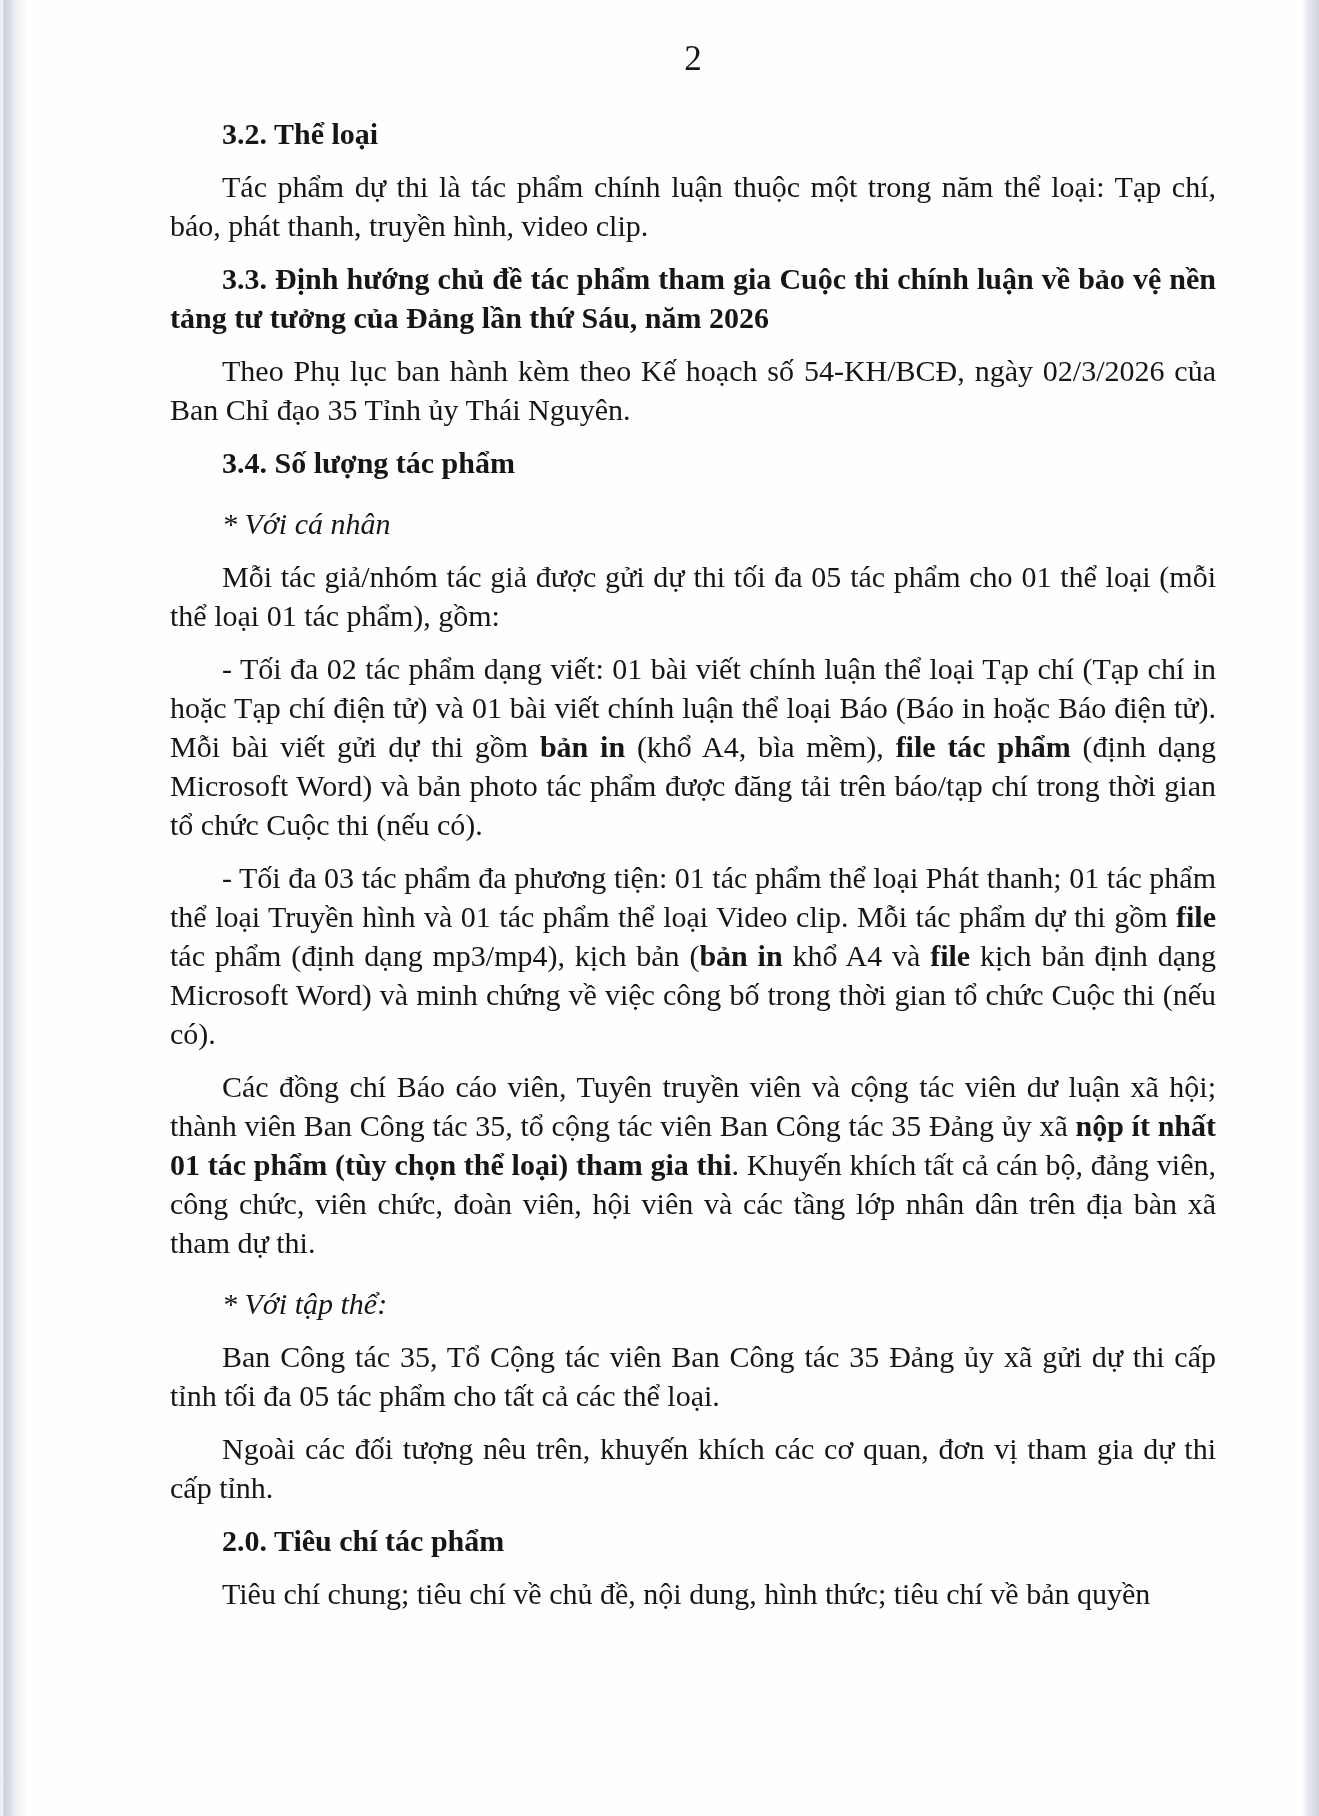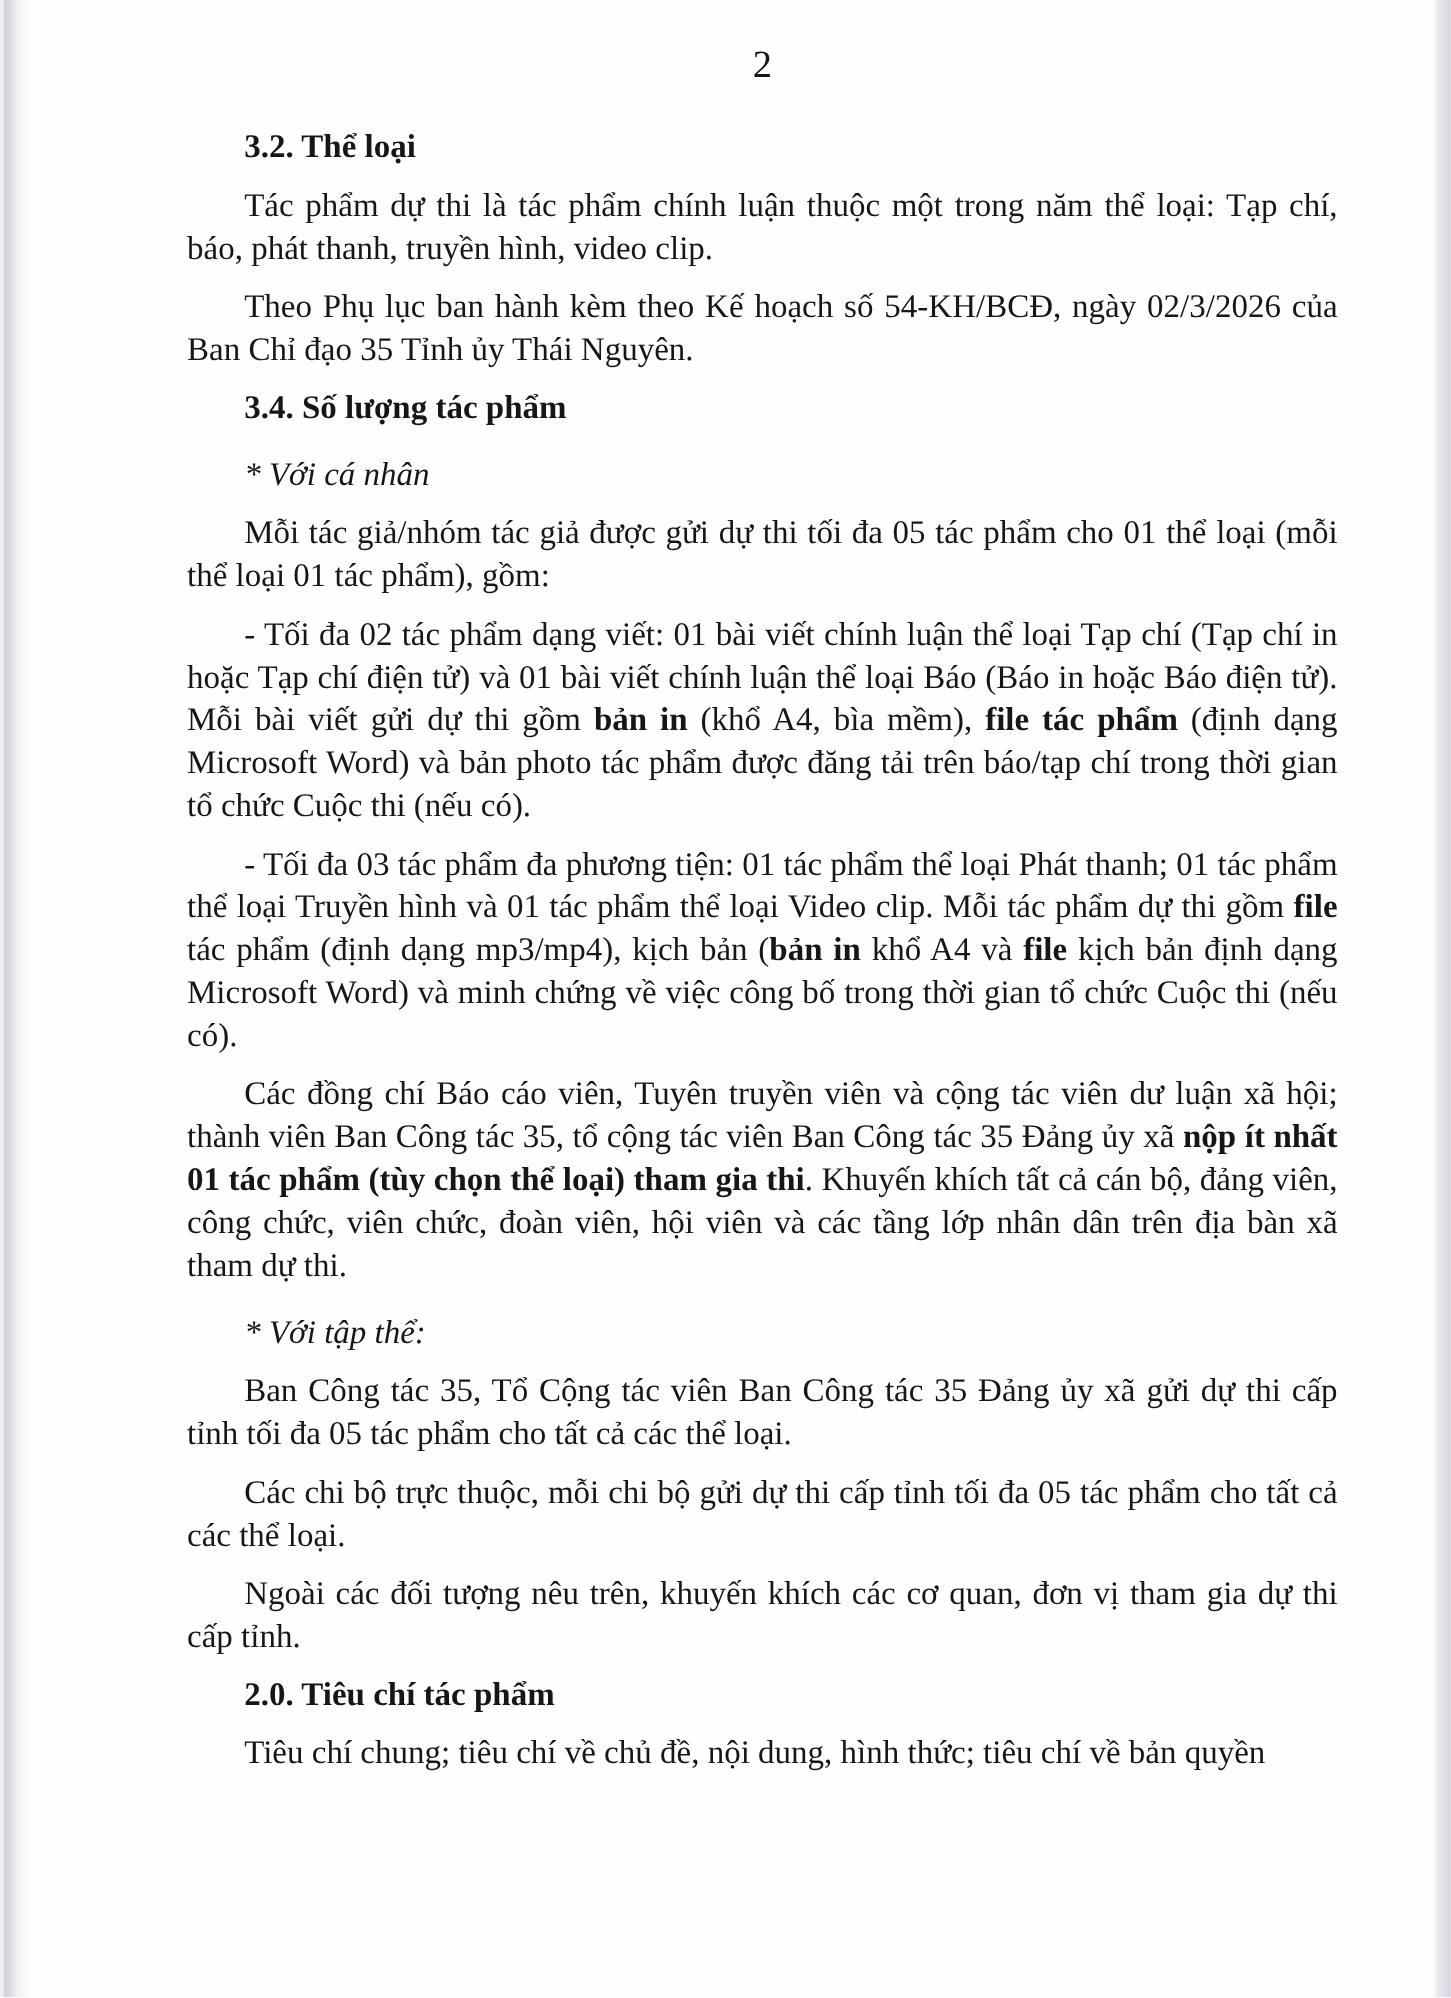--- a/index.html
+++ b/index.html
@@ -60,27 +60,27 @@
 </head>
 <body>
 
 <div class="page">
   <div class="edge-left"></div>
   <div class="edge-right"></div>
   <div class="page-number">2</div>
   <div class="content" id="doc-blocks">
       <p class="block heading"><span class="b">3.2. Thể loại</span></p>
       <p class="block paragraph"><span>Tác phẩm dự thi là tác phẩm chính luận thuộc một trong năm thể loại: Tạp chí, báo, phát thanh, truyền hình, video clip.</span></p>
+      <p class="block heading"><span class="b">3.3. Định hướng chủ đề tác phẩm tham gia Cuộc thi chính luận về bảo vệ nền tảng tư tưởng của Đảng lần thứ Sáu, năm 2026</span></p>
       <p class="block paragraph"><span>Theo Phụ lục ban hành kèm theo Kế hoạch số 54-KH/BCĐ, ngày 02/3/2026 của Ban Chỉ đạo 35 Tỉnh ủy Thái Nguyên.</span></p>
       <p class="block heading"><span class="b">3.4. Số lượng tác phẩm</span></p>
       <p class="block note"><span class="i">* Với cá nhân</span></p>
       <p class="block paragraph"><span>Mỗi tác giả/nhóm tác giả được gửi dự thi tối đa 05 tác phẩm cho 01 thể loại (mỗi thể loại 01 tác phẩm), gồm:</span></p>
       <p class="block paragraph"><span>- Tối đa 02 tác phẩm dạng viết: 01 bài viết chính luận thể loại Tạp chí (Tạp chí in hoặc Tạp chí điện tử) và 01 bài viết chính luận thể loại Báo (Báo in hoặc Báo điện tử). Mỗi bài viết gửi dự thi gồm </span><span class="b">bản in</span><span> (khổ A4, bìa mềm), </span><span class="b">file tác phẩm</span><span> (định dạng Microsoft Word) và bản photo tác phẩm được đăng tải trên báo/tạp chí trong thời gian tổ chức Cuộc thi (nếu có).</span></p>
       <p class="block paragraph"><span>- Tối đa 03 tác phẩm đa phương tiện: 01 tác phẩm thể loại Phát thanh; 01 tác phẩm thể loại Truyền hình và 01 tác phẩm thể loại Video clip. Mỗi tác phẩm dự thi gồm </span><span class="b">file</span><span> tác phẩm (định dạng mp3/mp4), kịch bản (</span><span class="b">bản in</span><span> khổ A4 và </span><span class="b">file</span><span> kịch bản định dạng Microsoft Word) và minh chứng về việc công bố trong thời gian tổ chức Cuộc thi (nếu có).</span></p>
       <p class="block paragraph"><span>Các đồng chí Báo cáo viên, Tuyên truyền viên và cộng tác viên dư luận xã hội; thành viên Ban Công tác 35, tổ cộng tác viên Ban Công tác 35 Đảng ủy xã </span><span class="b">nộp ít nhất 01 tác phẩm (tùy chọn thể loại) tham gia thi</span><span>. Khuyến khích tất cả cán bộ, đảng viên, công chức, viên chức, đoàn viên, hội viên và các tầng lớp nhân dân trên địa bàn xã tham dự thi.</span></p>
       <p class="block note"><span class="i">* Với tập thể:</span></p>
       <p class="block paragraph"><span>Ban Công tác 35, Tổ Cộng tác viên Ban Công tác 35 Đảng ủy xã gửi dự thi cấp tỉnh tối đa 05 tác phẩm cho tất cả các thể loại.</span></p>
-      <p class="block paragraph"><span>Các chi bộ trực thuộc, mỗi chi bộ gửi dự thi cấp tỉnh tối đa 05 tác phẩm cho tất cả các thể loại.</span></p>
       <p class="block paragraph"><span>Ngoài các đối tượng nêu trên, khuyến khích các cơ quan, đơn vị tham gia dự thi cấp tỉnh.</span></p>
       <p class="block heading"><span class="b">2.0. Tiêu chí tác phẩm</span></p>
       <p class="block paragraph"><span>Tiêu chí chung; tiêu chí về chủ đề, nội dung, hình thức; tiêu chí về bản quyền</span></p>
     </div>
 </div>
 
 </body></html>

